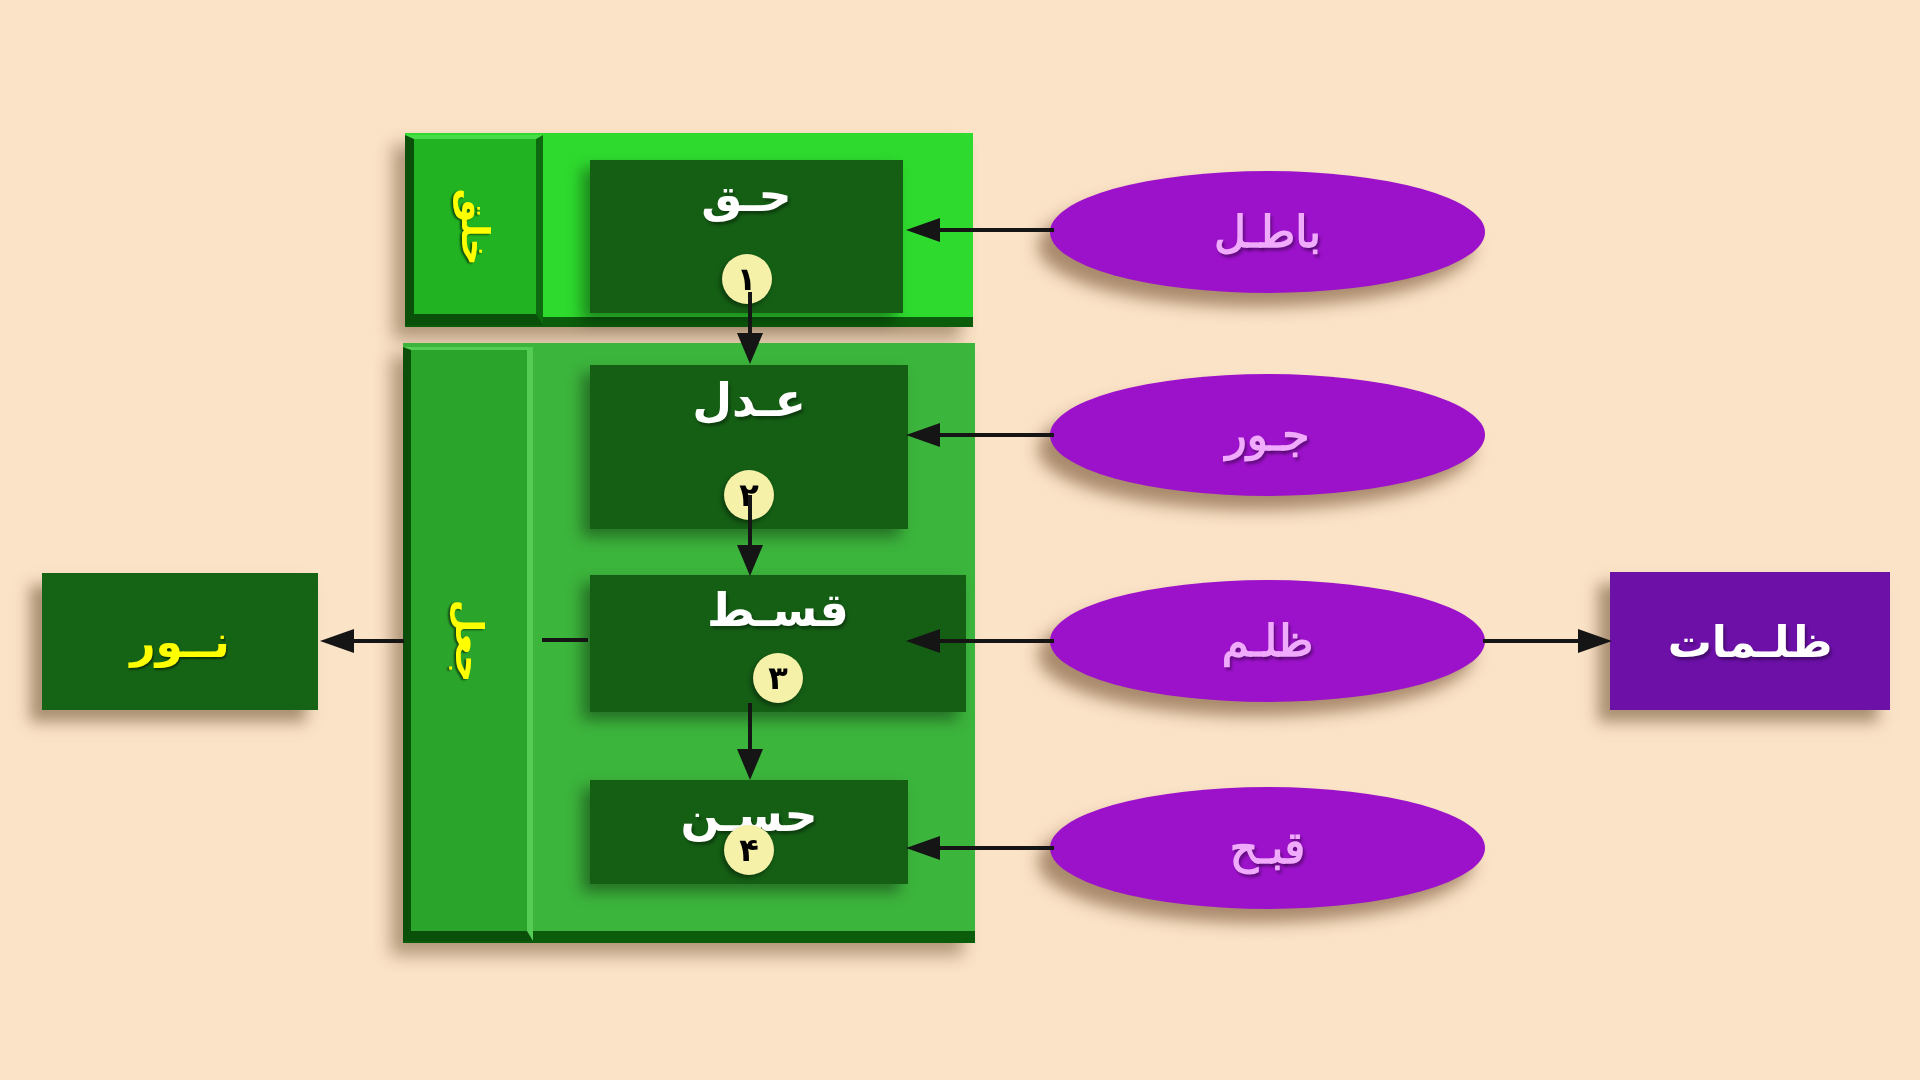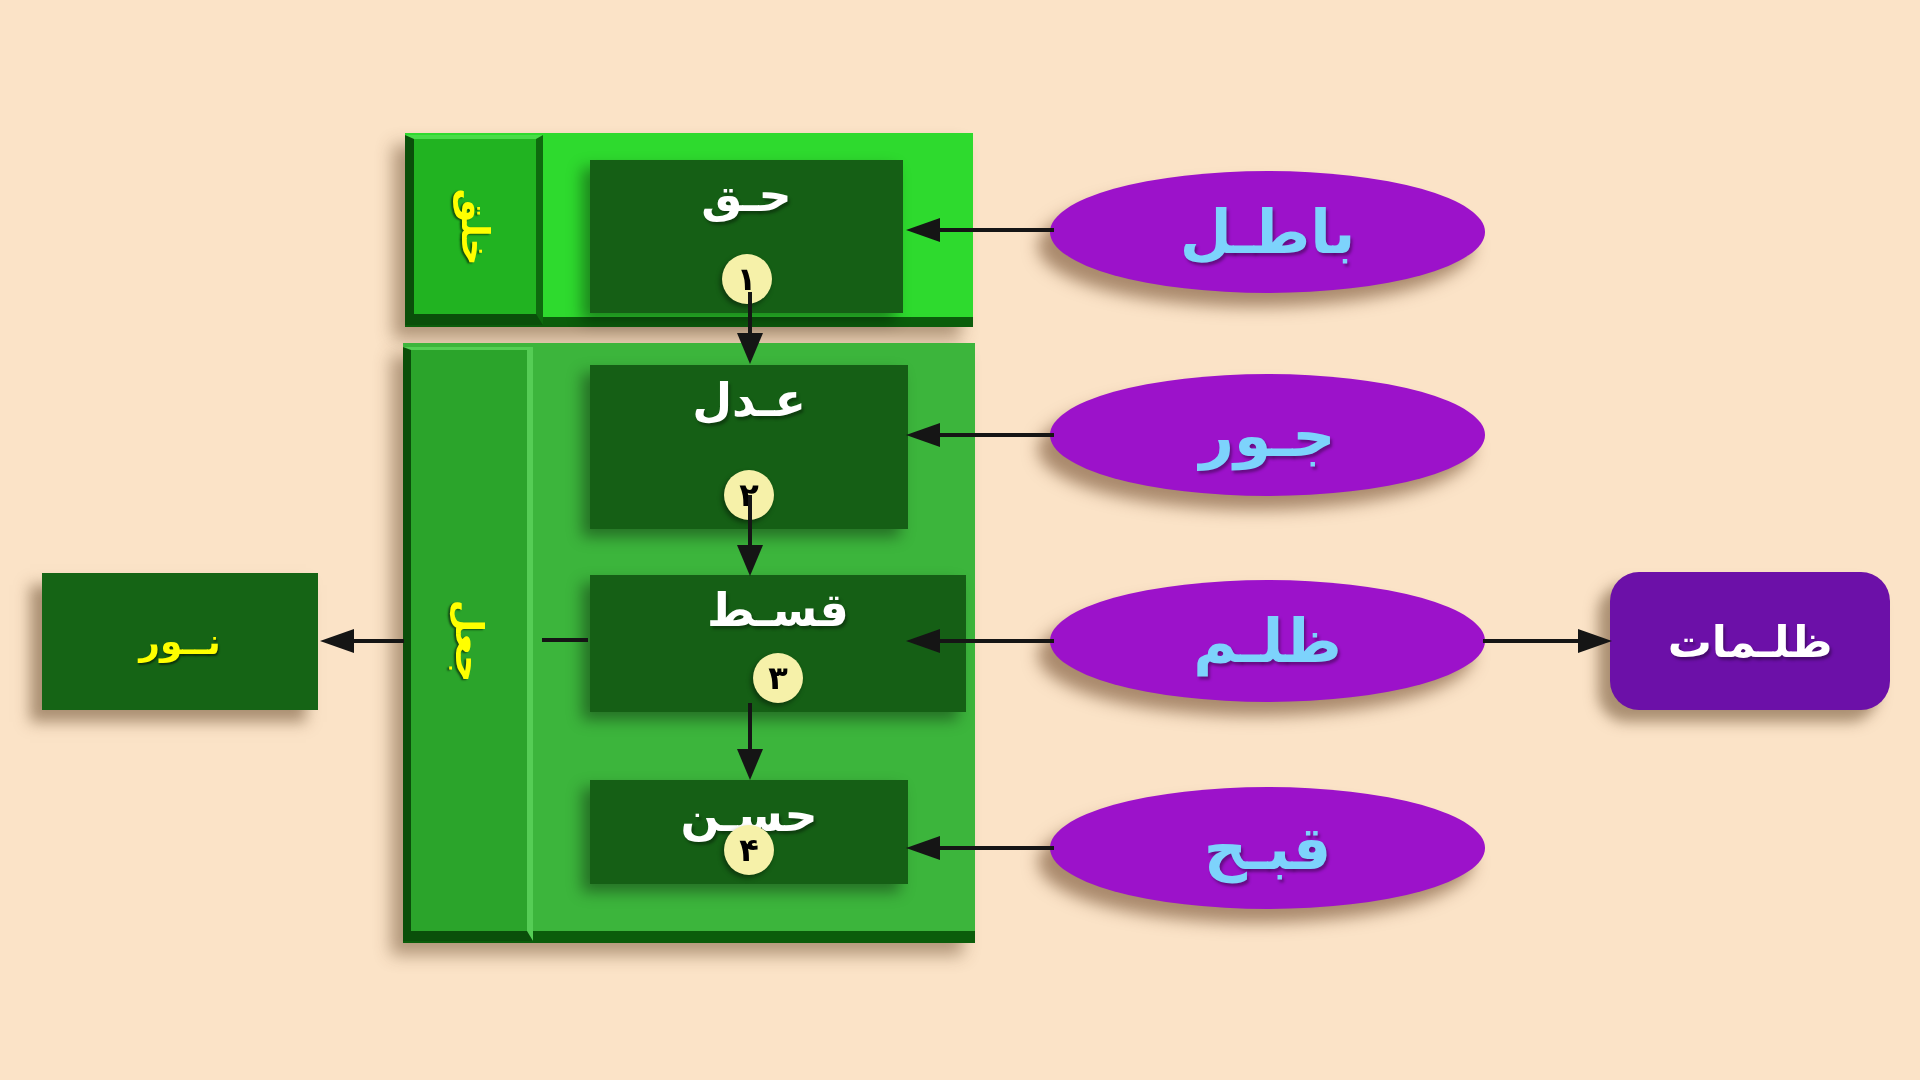--- a/index.html
+++ b/index.html
@@ -64,37 +64,37 @@
     box-shadow:-2px 3px 5px rgba(0,0,0,.4);
   }
 
   
   .plainbox{
     position:absolute;display:flex;align-items:center;justify-content:center;
     font-weight:bold;
   }
   .box-noor{
     left:42px;top:573px;width:276px;height:137px;background:#156415;
-    color:#FFFF00;font-size:36px;box-shadow:-12px 12px 14px rgba(90,60,30,.5);
+    color:#FFFF00;font-size:44px;box-shadow:-12px 12px 14px rgba(90,60,30,.5);
     text-shadow:1px 2px 2px rgba(0,0,0,.5);
   }
   .box-zolumat{
     left:1610px;top:572px;width:280px;height:138px;background:#6C10A8;
     color:#FFFFFF;font-size:44px;box-shadow:-12px 12px 14px rgba(90,60,30,.5);
     text-shadow:2px 3px 3px rgba(0,0,0,.35);
-    border-radius:29px;
   }
 
   
   .ellipse{
     position:absolute;left:1050px;width:435px;height:122px;border-radius:50%;
     background:#9C12CA;display:flex;align-items:center;justify-content:center;
-    color:#7dd3fc;font-weight:bold;font-size:60px;
+    color:#f0abfc;font-weight:bold;font-size:44px;
     box-shadow:-12px 14px 16px rgba(90,50,20,.5);
     text-shadow:2px 3px 3px rgba(0,0,0,.35);
+    font-family:Liberation Serif, serif;
   }
   .el-batil{top:171px;}
   .el-jawr {top:374px;text-align:right;}
   .el-zulm {top:580px;}
   .el-qubh {top:787px;}
 
   .arrow-layer{position:absolute;left:0;top:0;width:1920px;height:1080px;z-index:6;pointer-events:none;}
   .arrow-layer line{stroke:#151515;stroke-width:4;}
   .arrow-layer polygon{fill:#151515;}
 </style>

